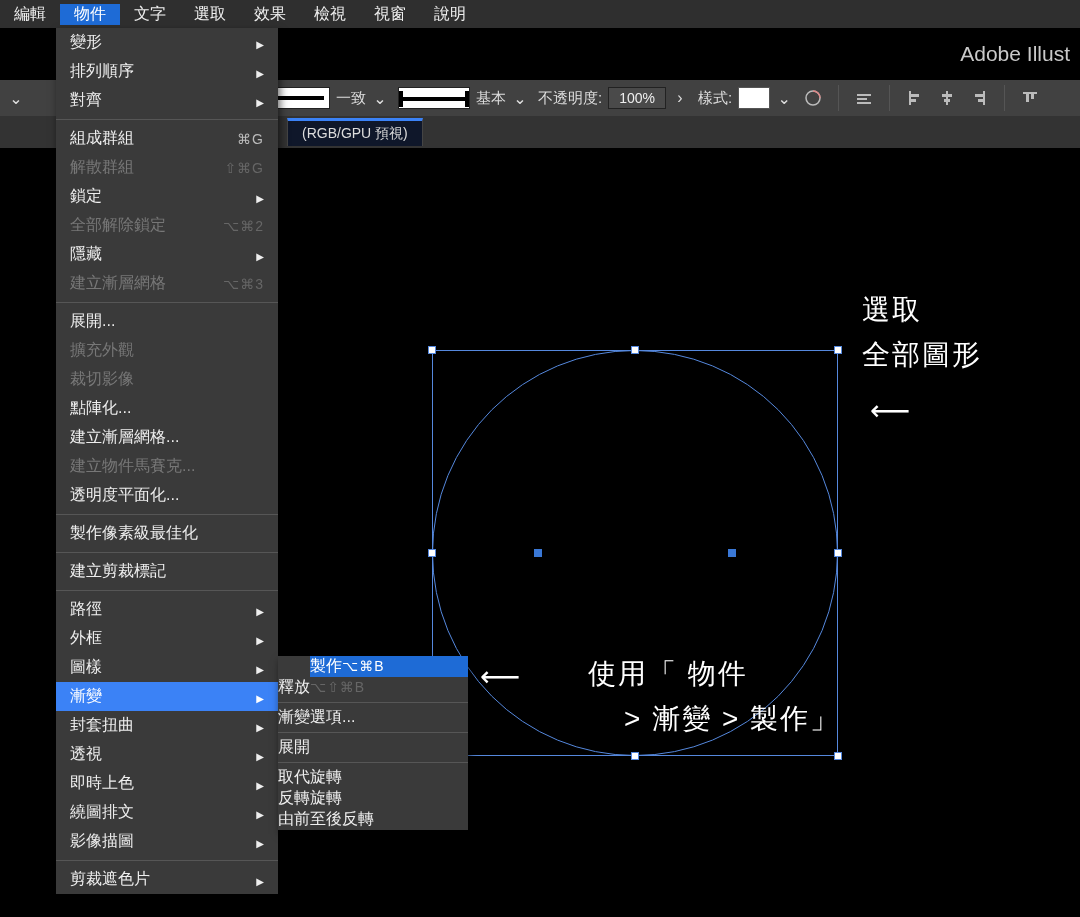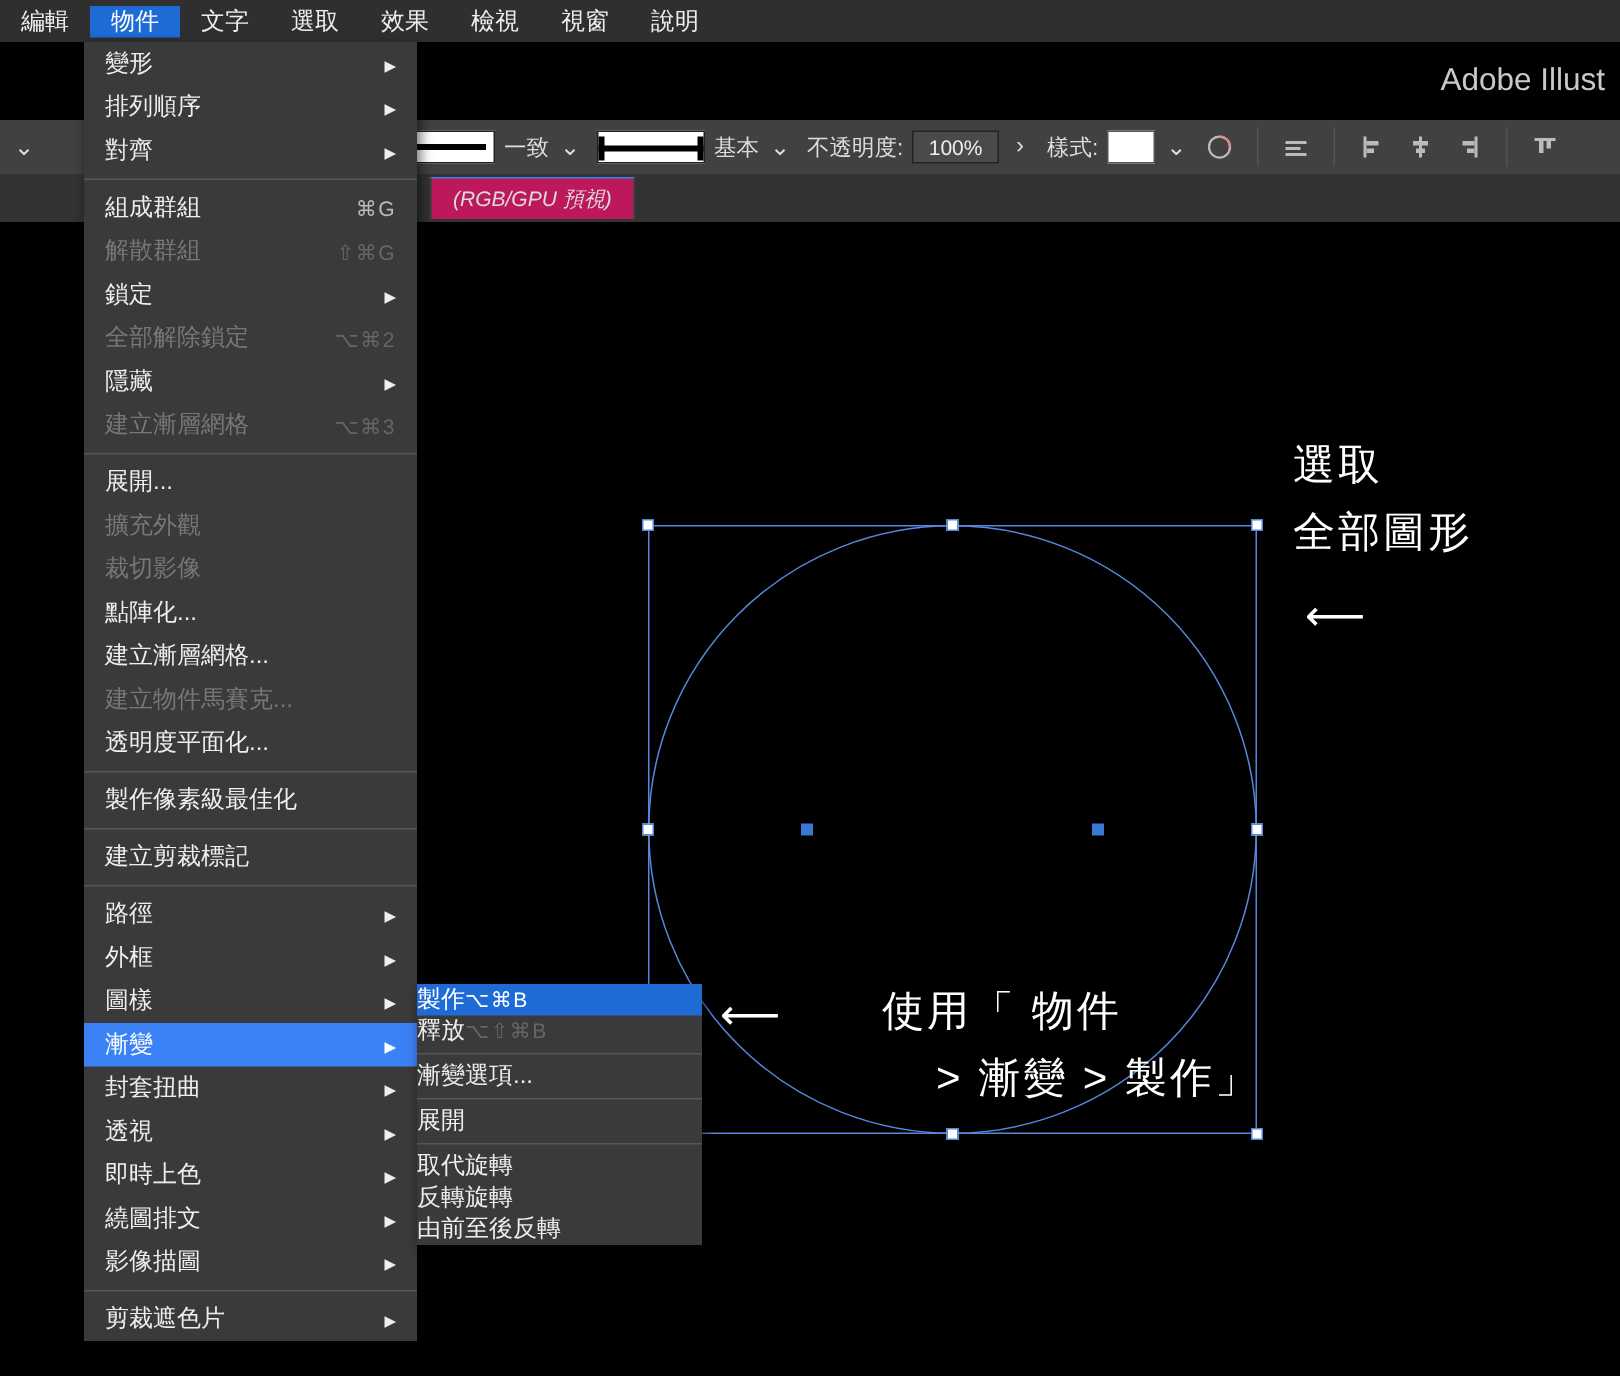--- a/index.html
+++ b/index.html
@@ -23,38 +23,38 @@
   .prev-basic{width:72px;height:22px;background:#fff;border:1px solid #222;position:relative;}
   .prev-basic .bar{position:absolute;top:9px;left:0;right:0;height:4px;background:#000;}
   .prev-basic .l{position:absolute;left:0;top:3px;width:4px;height:16px;background:#000;}
   .prev-basic .r{position:absolute;right:0;top:3px;width:4px;height:16px;background:#000;}
   .val-box { background:#4a4a4a;border:1px solid #222;padding:2px 10px;color:#eee;font-size:14px;text-align:center;}
   .icon-btn { width:22px;height:22px;display:inline-flex;align-items:center;justify-content:center;color:#bbb;}
   .vsep { width:1px;height:26px;background:#555;margin:0 4px;}
 
   
   .tabstrip { position:absolute;top:116px;left:0;right:0;height:32px;background:#333;padding-left:6px;display:flex;align-items:center;}
-  .tabstrip .doc-tab { background:#be185d;height:28px;display:flex;align-items:center;padding:0 14px;font-size:14px;color:#ddd;border-top:1px solid #3b82f6;border-left:1px solid #444;border-right:1px solid #444;font-style:italic;}
+  .tabstrip .doc-tab { background:#0f172a;height:28px;display:flex;align-items:center;padding:0 14px;font-size:14px;color:#ddd;border-top:3px solid #3b82f6;border-left:1px solid #444;border-right:1px solid #444;}
   .left-gutter { position:absolute;left:0;top:116px;width:56px;height:32px;background:#333;color:#ccc;font-size:14px;display:flex;align-items:center;justify-content:flex-end;padding-right:6px;}
 
   
   .menu { position:absolute; left:56px; top:28px; width:222px; background:#3a3a3a; box-shadow:2px 4px 8px rgba(0,0,0,0.6); font-size:16px; color:#eee; }
   .menu hr { border:none; border-top:1px solid #565656; margin:4px 0; }
   .menu .mi { display:flex; align-items:center; justify-content:space-between; padding:4px 14px; white-space:nowrap; cursor:pointer; }
   .menu .mi.disabled { color:#777; cursor:default; }
   .menu .mi.highlight { background:#3b82f6; color:#fff; }
   .arrow::after { content:"▶"; font-size:10px; }
   .mi.highlight .arrow::after{color:#fff;}
   .sc { font-size:14px; color:#bbb; letter-spacing:1px; }
   .mi.disabled .sc { color:#666;}
 
   
   .submenu { position:absolute; left:278px; top:656px; width:190px; background:#3a3a3a; box-shadow:2px 4px 8px rgba(0,0,0,0.6); font-size:16px; color:#eee; }
   .submenu hr { border:none; border-top:1px solid #565656; margin:4px 0; }
-  .submenu .mi.highlight{background:#1e6bd6;color:#fff;}
+  .submenu .mi.highlight{background:#1e6bd6;color:#fff;margin-left:32px;}
   .submenu .mi.highlight .sc{color:#fff;}
 
   
   .canvas { position:absolute; left:0; top:148px; right:0; bottom:0; background:#000; }
   .bbox { position:absolute; left:432px; top:202px; width:406px; height:406px; border:1px solid #5588dd; }
   .handle { position:absolute; width:8px; height:8px; background:#fff; border:1px solid #5588dd; transform:translate(-50%,-50%);}
   .handle.center { background:#3a78d6; border:none;}
   .circle { position:absolute; left:432px; top:202px; width:406px; height:406px; border:1px solid #5588dd; border-radius:50%; }
 
   

